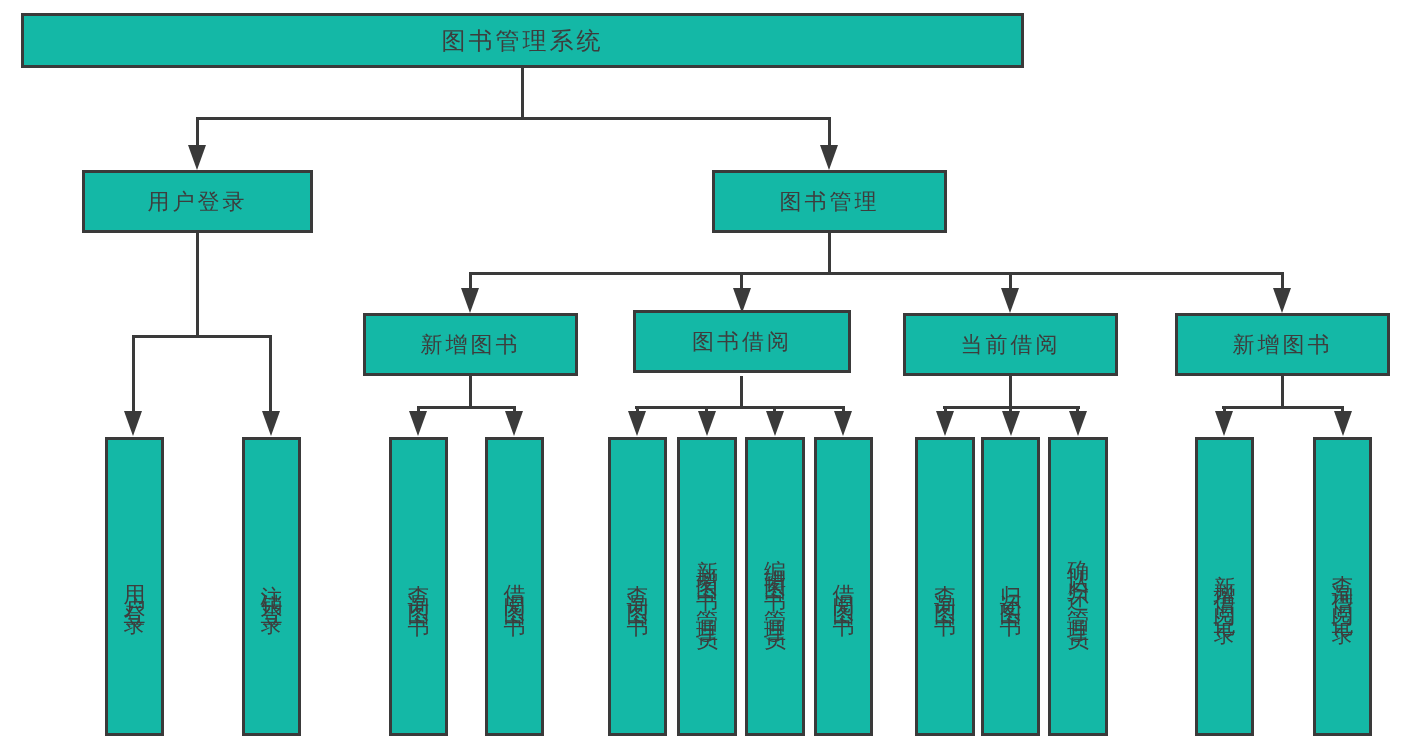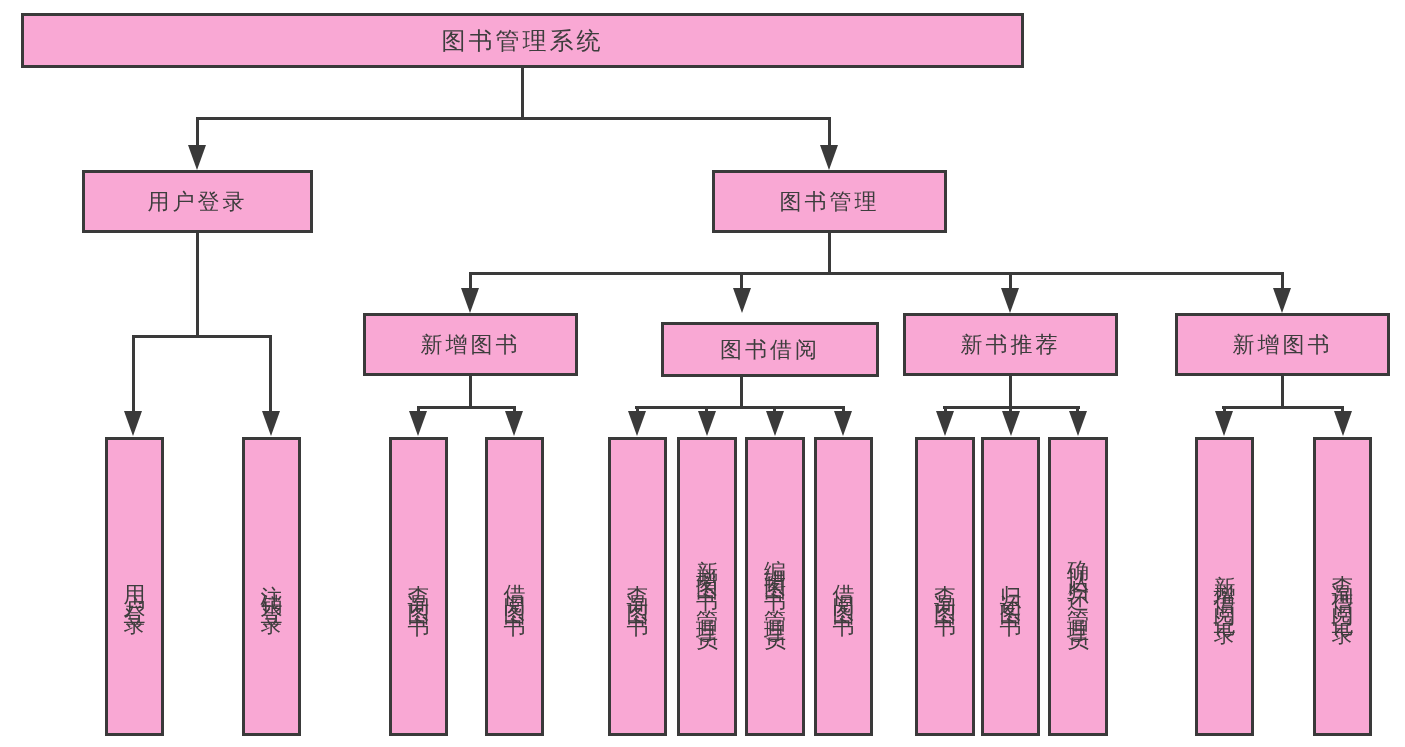--- a/index.html
+++ b/index.html
@@ -2,21 +2,21 @@
 <html style="--line: #3a3a3a; --text: #3d3d3d; --watermark: #9c9c9c; --background: #ffffff;"><head>
 <meta charset="utf-8">
 <style>
   html,body{margin:0;padding:0;background:#ffffff;}
   .canvas{
     position:relative;width:1405px;height:747px;background:var(--background,#ffffff);
     font-family:"Liberation Sans","DejaVu Sans",sans-serif;color:var(--text,#3d3d3d);
     overflow:hidden;
   }
   .box{
-    position:absolute;box-sizing:border-box;background:#f9a8d4;
+    position:absolute;box-sizing:border-box;background:#14b8a6;
     border:3px solid var(--line,#3a3a3a);
     display:flex;align-items:center;justify-content:center;
     font-size:22px;letter-spacing:3px;white-space:nowrap;
   }
   .root-box{font-size:24px;}
   .leaf .vt{
     writing-mode:vertical-rl;text-orientation:mixed;
     font-size:22px;letter-spacing:10px;line-height:1;white-space:nowrap;
   }
   .hline{position:absolute;height:3px;background:var(--line,#3a3a3a);}
@@ -68,25 +68,25 @@
   <div class="vline" style="left:740px;top:272px;height:18px;"></div>
   <div class="arrow" style="left:733px;top:288px;"></div>
   <div class="vline" style="left:1009px;top:272px;height:18px;"></div>
   <div class="arrow" style="left:1001px;top:288px;"></div>
   <div class="vline" style="left:1281px;top:272px;height:18px;"></div>
   <div class="arrow" style="left:1273px;top:288px;"></div>
 
   <div class="box" style="left:363px;top:313px;width:215px;height:63px;">
     <span>新增图书</span>
   </div>
-  <div class="box" style="left:633px;top:322px;width:218px;height:55px;margin-left:28px;">
+  <div class="box" style="left:633px;top:310px;width:218px;height:63px;">
     <span>图书借阅</span>
   </div>
   <div class="box" style="left:903px;top:313px;width:215px;height:63px;">
-    <span>新书推荐</span>
+    <span>当前借阅</span>
   </div>
   <div class="box" style="left:1175px;top:313px;width:215px;height:63px;">
     <span>新增图书</span>
   </div>
 
   <div class="vline" style="left:469px;top:376px;height:33px;"></div>
   <div class="hline" style="left:417px;top:406px;width:99px;"></div>
   <div class="vline" style="left:417px;top:406px;height:8px;"></div>
   <div class="arrow" style="left:409px;top:411px;"></div>
   <div class="vline" style="left:513px;top:406px;height:8px;"></div>

